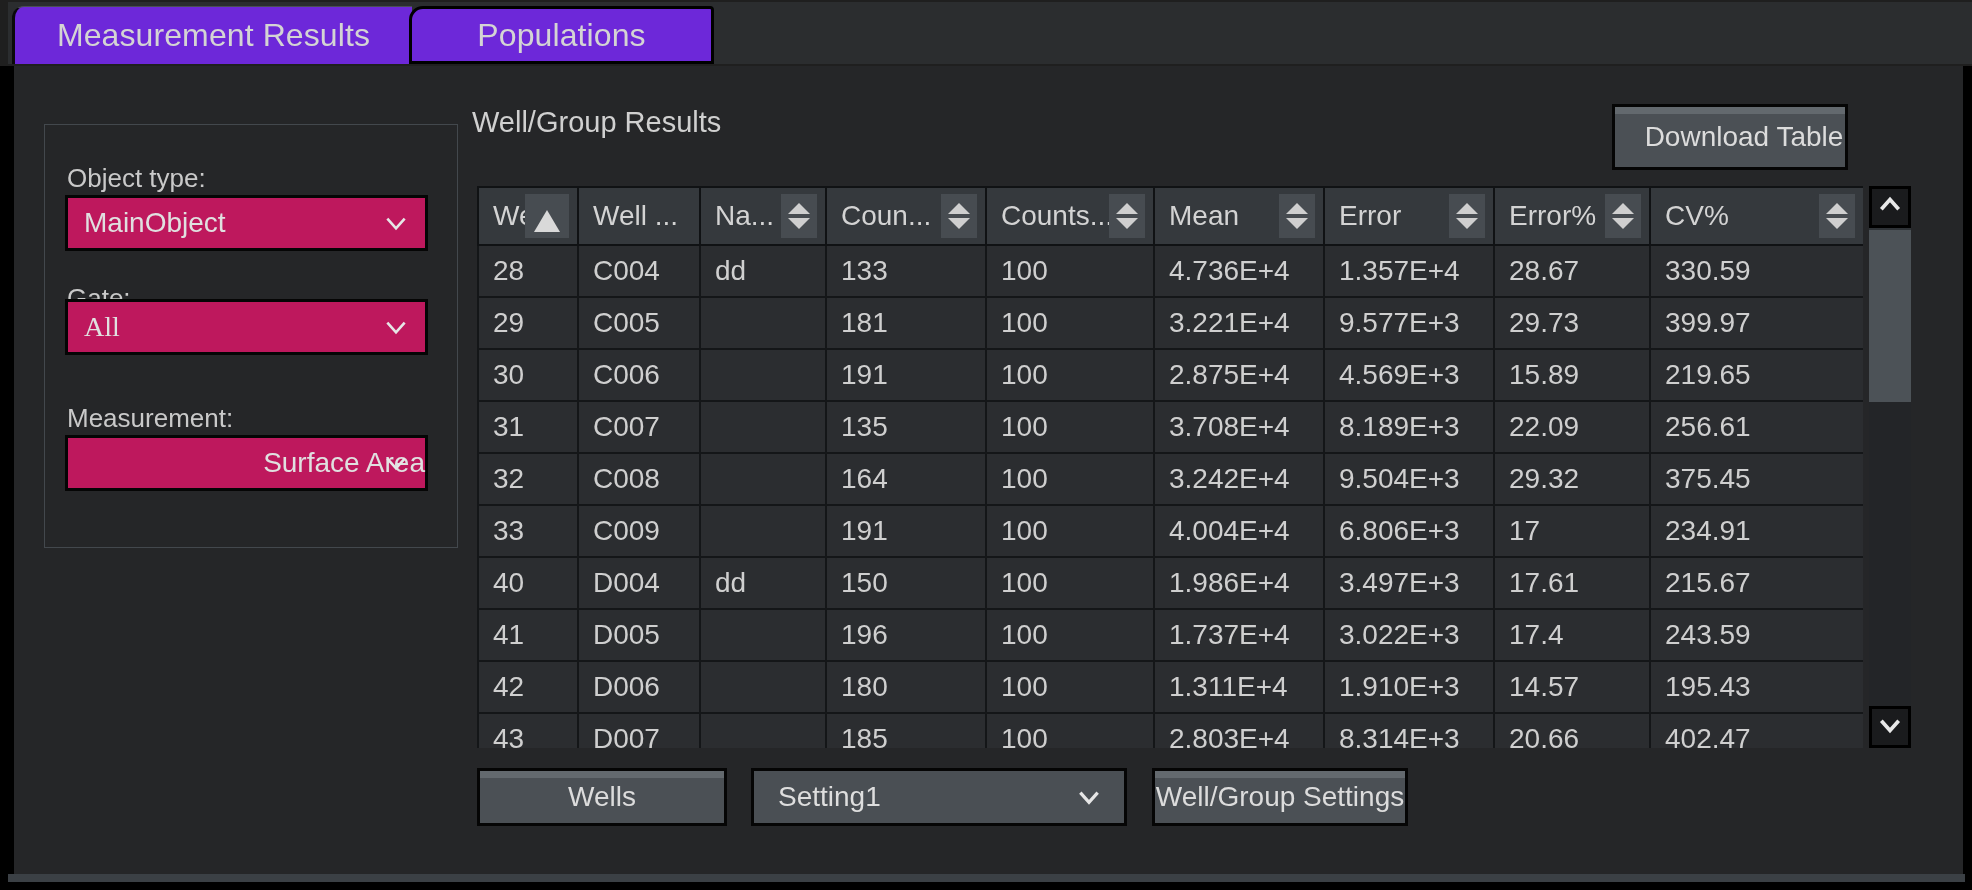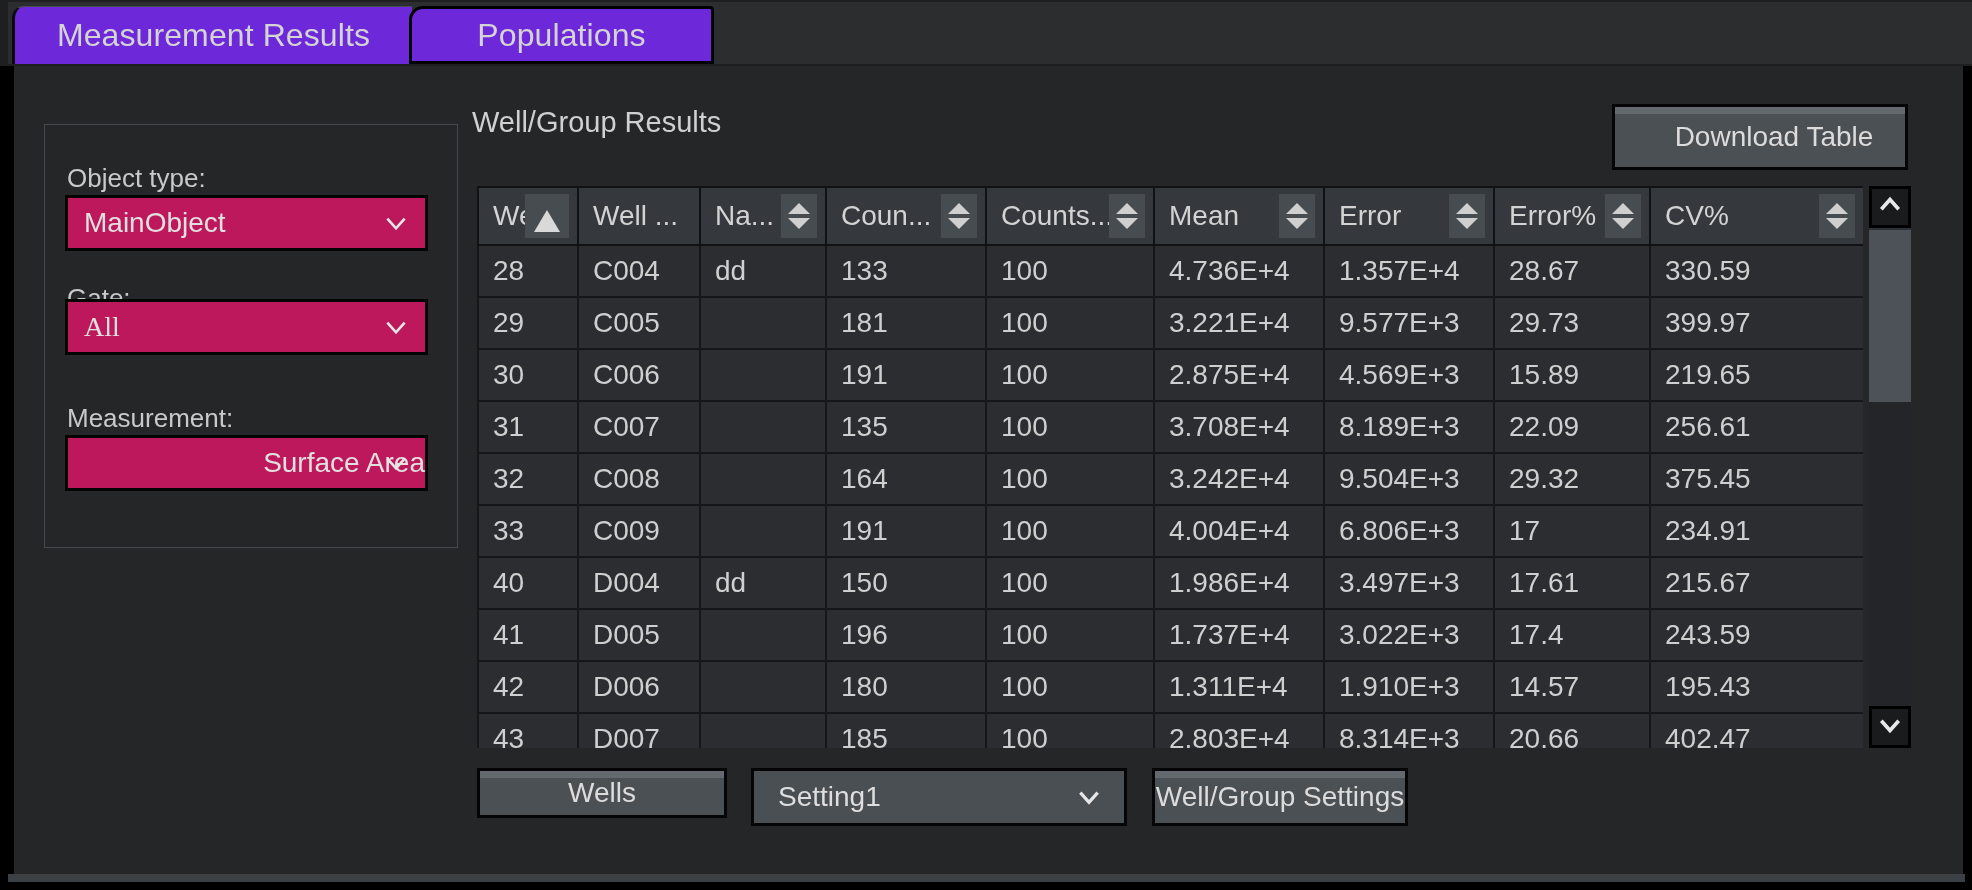--- a/index.html
+++ b/index.html
@@ -133,21 +133,21 @@
   }
   .btn3d::before {
     content: "";
     position: absolute;
     left: 0; top: 0;
     width: 100%; height: 7px;
     background: #63696e;
   }
   #btn-download {
     left: 1612px; top: 104px;
-    width: 296px; height: 66px; padding-left: 28px;
+    width: 236px; height: 66px; padding-left: 28px;
   }
 
   
   #table-wrap {
     position: absolute;
     left: 477px; top: 186px;
     width: 1386px; height: 562px;
     background: #1d1e20;
     overflow: hidden;
   }
@@ -250,21 +250,21 @@
   #sb-track {
     position: absolute;
     left: 0; top: 216px;
     width: 42px; height: 304px;
     background: #232528;
   }
 
   
   #btn-wells {
     left: 477px; top: 768px;
-    width: 250px; height: 50px;
+    width: 250px; height: 58px;
   }
   #cb-setting {
     position: absolute;
     left: 751px; top: 768px;
     width: 376px; height: 58px;
     background: #4a4f54;
     border: 3px solid #050505;
     display: flex;
     align-items: center;
     color: #dedede;

